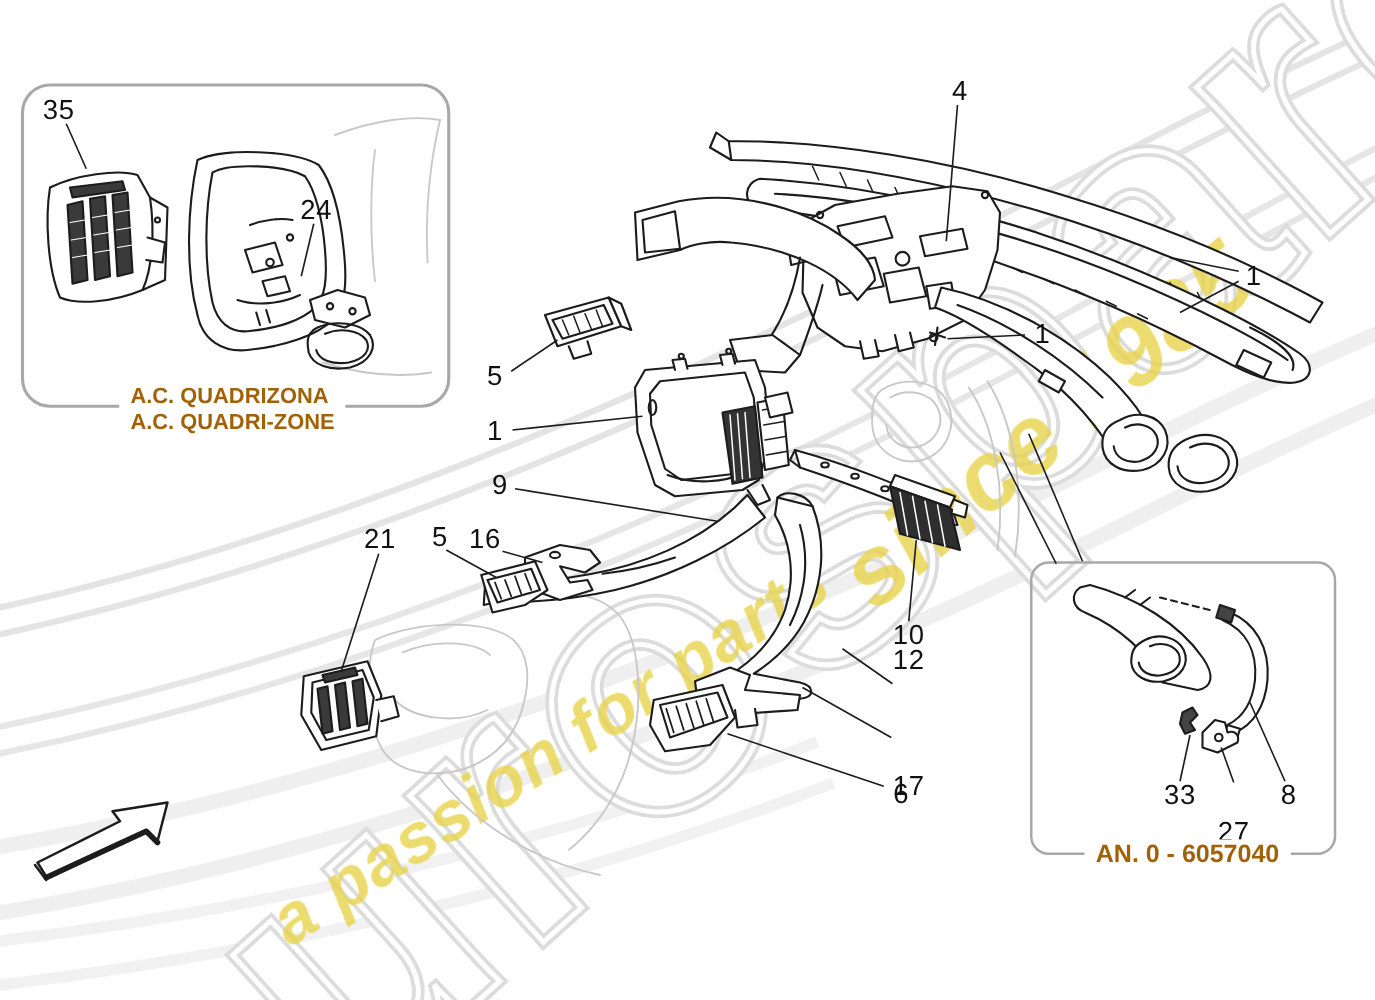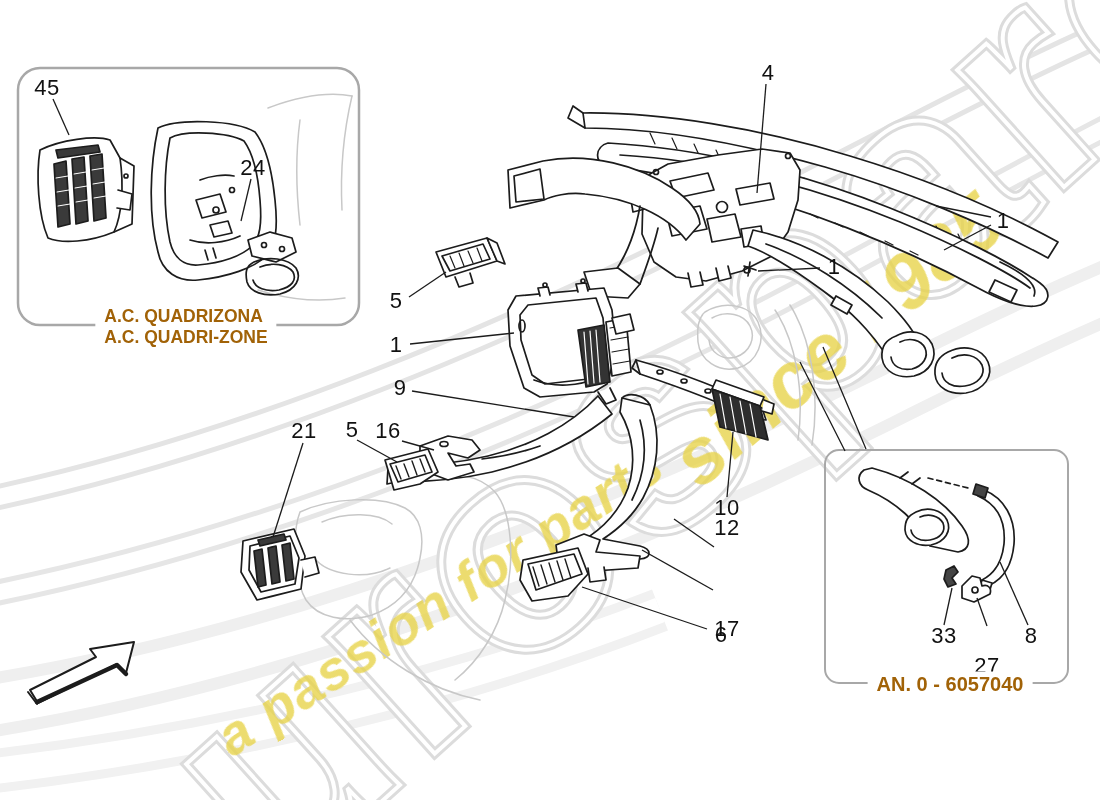--- a/index.html
+++ b/index.html
@@ -275,21 +275,21 @@
     <path d="M 714,547 L 674,519"></path>
     <path d="M 713,590 L 642,550"></path>
     <path d="M 707,629 L 582,587"></path>
     <path d="M 944,625 L 952,588"></path>
     <path d="M 987,626 L 977,598"></path>
     <path d="M 1028,625 L 1000,562"></path>
     <path d="M 800,362 L 845,451 M 823,347 L 866,449"></path>
   </g>
 </svg>
 
-<div class="callout" style="left:47px;top:88px">45</div>
+<div class="callout" style="left:47px;top:88px">35</div>
 <div class="callout" style="left:253px;top:168px">24</div>
 <div class="callout" style="left:768px;top:73px">4</div>
 <div class="callout" style="left:1003px;top:221px">1</div>
 <div class="callout" style="left:834px;top:267px">1</div>
 <div class="callout" style="left:396px;top:301px">5</div>
 <div class="callout" style="left:396px;top:345px">1</div>
 <div class="callout" style="left:400px;top:388px">9</div>
 <div class="callout" style="left:304px;top:431px">21</div>
 <div class="callout" style="left:352px;top:430px">5</div>
 <div class="callout" style="left:388px;top:431px">16</div>

